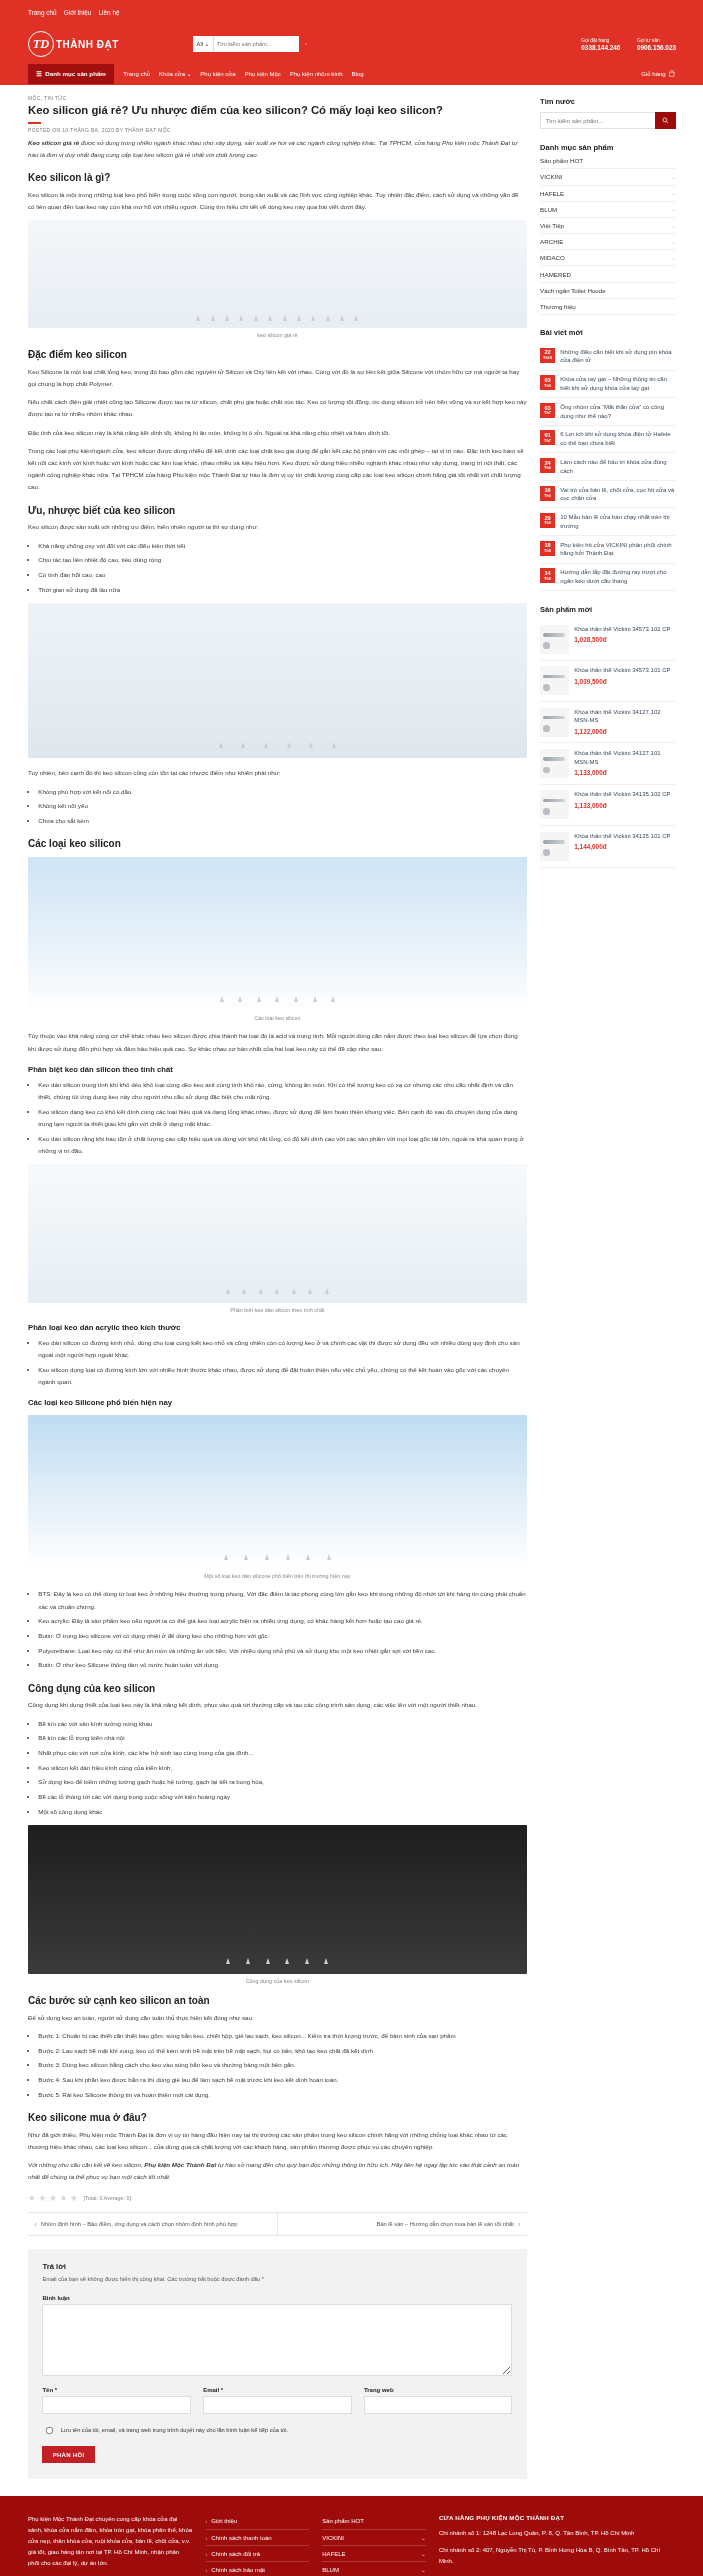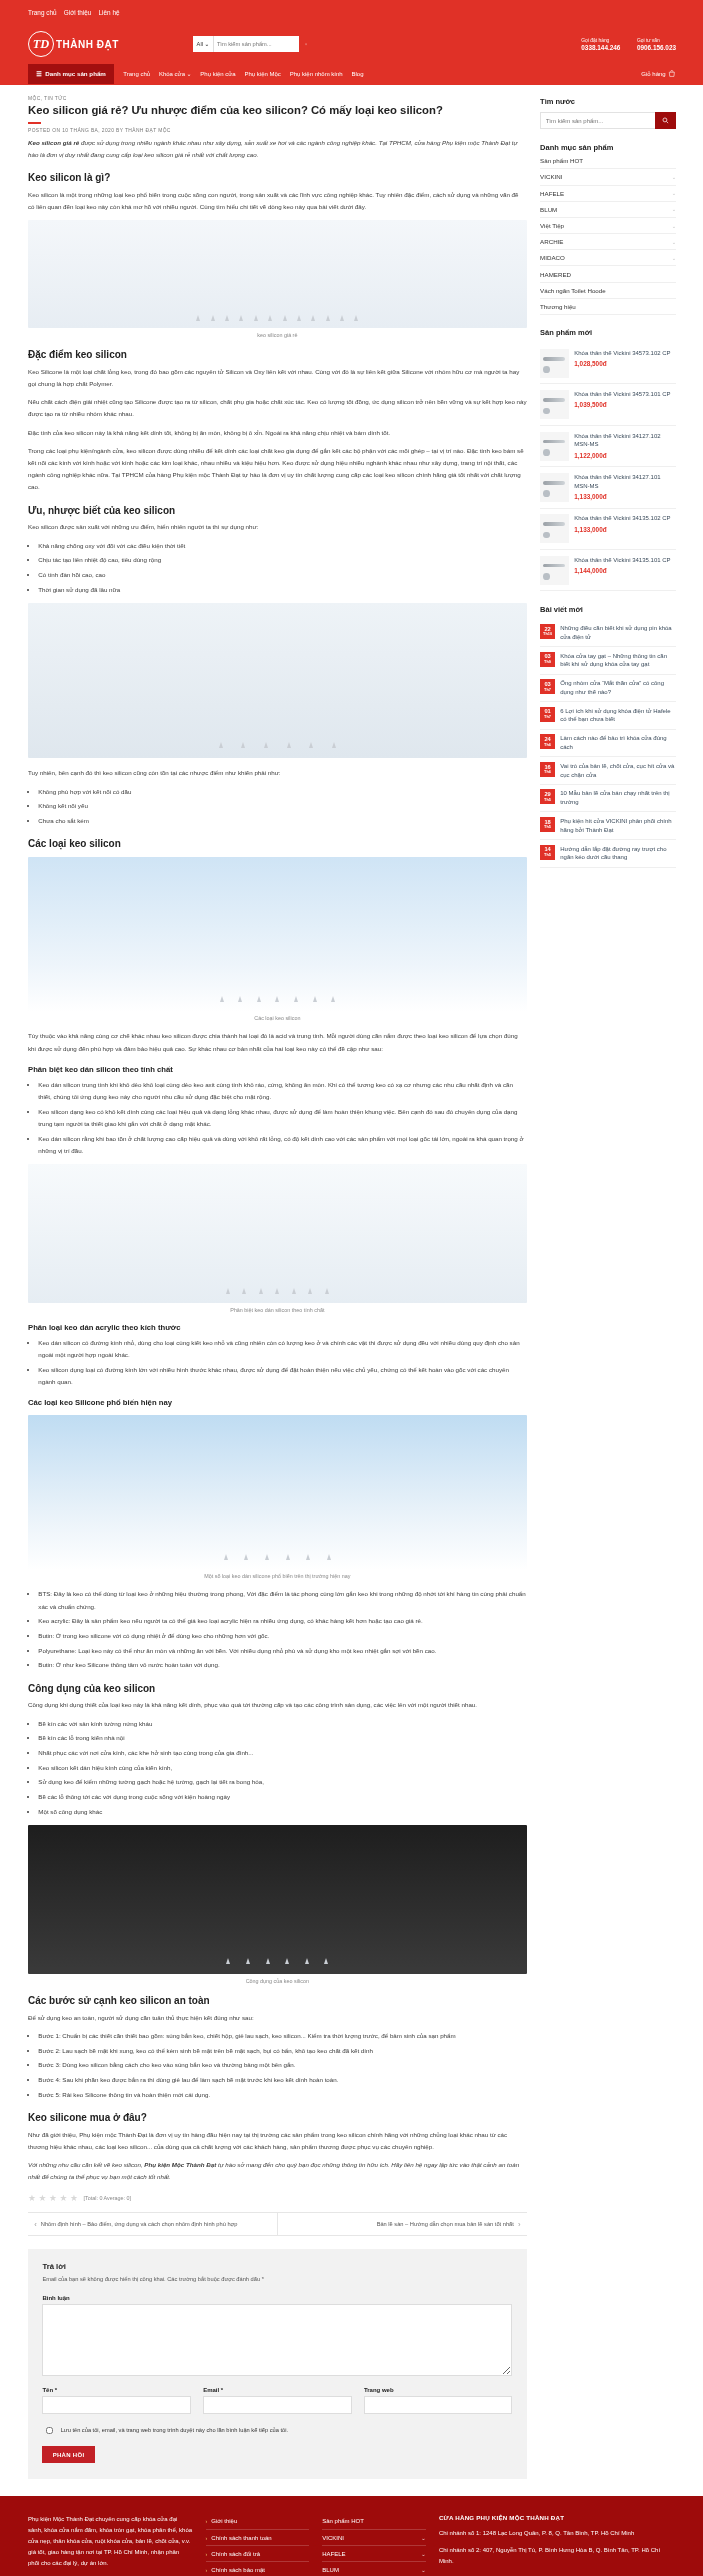--- a/index.html
+++ b/index.html
@@ -498,20 +498,89 @@
           <li>
             <span>Vách ngăn Toilet Hoode</span>
           </li>
           <li>
             <span>Thương hiệu</span>
           </li>
         </ul>
     </div>
 
     <div class="sb-block">
+      <div class="sb-title">Bài viết mới</div>
+      <div id="sb-posts">
+          <div class="post-item">
+            <div class="date-badge">
+              <span class="d">22</span>
+              <span class="m">Th10</span>
+            </div>
+            <div class="t">Những điều cần biết khi sử dụng pin khóa cửa điện tử</div>
+          </div>
+          <div class="post-item">
+            <div class="date-badge">
+              <span class="d">03</span>
+              <span class="m">Th9</span>
+            </div>
+            <div class="t">Khóa cửa tay gạt – Những thông tin cần biết khi sử dụng khóa cửa tay gạt</div>
+          </div>
+          <div class="post-item">
+            <div class="date-badge">
+              <span class="d">03</span>
+              <span class="m">Th7</span>
+            </div>
+            <div class="t">Ống nhòm cửa “Mắt thần cửa” có công dụng như thế nào?</div>
+          </div>
+          <div class="post-item">
+            <div class="date-badge">
+              <span class="d">01</span>
+              <span class="m">Th7</span>
+            </div>
+            <div class="t">6 Lợi ích khi sử dụng khóa điện tử Hafele có thể bạn chưa biết</div>
+          </div>
+          <div class="post-item">
+            <div class="date-badge">
+              <span class="d">24</span>
+              <span class="m">Th6</span>
+            </div>
+            <div class="t">Làm cách nào để bảo trì khóa cửa đúng cách</div>
+          </div>
+          <div class="post-item">
+            <div class="date-badge">
+              <span class="d">16</span>
+              <span class="m">Th6</span>
+            </div>
+            <div class="t">Vai trò của bản lề, chốt cửa, cục hít cửa và cục chặn cửa</div>
+          </div>
+          <div class="post-item">
+            <div class="date-badge">
+              <span class="d">29</span>
+              <span class="m">Th5</span>
+            </div>
+            <div class="t">10 Mẫu bản lề cửa bán chạy nhất trên thị trường</div>
+          </div>
+          <div class="post-item">
+            <div class="date-badge">
+              <span class="d">18</span>
+              <span class="m">Th5</span>
+            </div>
+            <div class="t">Phụ kiện hít cửa VICKINI phân phối chính hãng bởi Thành Đạt</div>
+          </div>
+          <div class="post-item">
+            <div class="date-badge">
+              <span class="d">14</span>
+              <span class="m">Th5</span>
+            </div>
+            <div class="t">Hướng dẫn lắp đặt đường ray trượt cho ngăn kéo dưới cầu thang</div>
+          </div>
+        </div>
+    </div>
+
+    <div class="sb-block">
       <div class="sb-title">Sản phẩm mới</div>
       <div id="sb-prods">
           <div class="prod-item">
             <div class="prod-thumb">
               <div class="handle"></div>
               <div class="rose"></div>
             </div>
             <div>
               <div class="pt">Khóa thân thế Vickini 34573.102 CP</div>
               <div class="pp">1,028,500đ</div>
@@ -562,89 +631,20 @@
               <div class="handle"></div>
               <div class="rose"></div>
             </div>
             <div>
               <div class="pt">Khóa thân thế Vickini 34135.101 CP</div>
               <div class="pp">1,144,000đ</div>
             </div>
           </div>
         </div>
     </div>
-
-    <div class="sb-block">
-      <div class="sb-title">Bài viết mới</div>
-      <div id="sb-posts">
-          <div class="post-item">
-            <div class="date-badge">
-              <span class="d">22</span>
-              <span class="m">Th10</span>
-            </div>
-            <div class="t">Những điều cần biết khi sử dụng pin khóa cửa điện tử</div>
-          </div>
-          <div class="post-item">
-            <div class="date-badge">
-              <span class="d">03</span>
-              <span class="m">Th9</span>
-            </div>
-            <div class="t">Khóa cửa tay gạt – Những thông tin cần biết khi sử dụng khóa cửa tay gạt</div>
-          </div>
-          <div class="post-item">
-            <div class="date-badge">
-              <span class="d">03</span>
-              <span class="m">Th7</span>
-            </div>
-            <div class="t">Ống nhòm cửa “Mắt thần cửa” có công dụng như thế nào?</div>
-          </div>
-          <div class="post-item">
-            <div class="date-badge">
-              <span class="d">01</span>
-              <span class="m">Th7</span>
-            </div>
-            <div class="t">6 Lợi ích khi sử dụng khóa điện tử Hafele có thể bạn chưa biết</div>
-          </div>
-          <div class="post-item">
-            <div class="date-badge">
-              <span class="d">24</span>
-              <span class="m">Th6</span>
-            </div>
-            <div class="t">Làm cách nào để bảo trì khóa cửa đúng cách</div>
-          </div>
-          <div class="post-item">
-            <div class="date-badge">
-              <span class="d">16</span>
-              <span class="m">Th6</span>
-            </div>
-            <div class="t">Vai trò của bản lề, chốt cửa, cục hít cửa và cục chặn cửa</div>
-          </div>
-          <div class="post-item">
-            <div class="date-badge">
-              <span class="d">29</span>
-              <span class="m">Th5</span>
-            </div>
-            <div class="t">10 Mẫu bản lề cửa bán chạy nhất trên thị trường</div>
-          </div>
-          <div class="post-item">
-            <div class="date-badge">
-              <span class="d">18</span>
-              <span class="m">Th5</span>
-            </div>
-            <div class="t">Phụ kiện hít cửa VICKINI phân phối chính hãng bởi Thành Đạt</div>
-          </div>
-          <div class="post-item">
-            <div class="date-badge">
-              <span class="d">14</span>
-              <span class="m">Th5</span>
-            </div>
-            <div class="t">Hướng dẫn lắp đặt đường ray trượt cho ngăn kéo dưới cầu thang</div>
-          </div>
-        </div>
-    </div>
   </div>
 </div>
 
 <div class="footer">
   <div class="frow">
     <div class="fcol-1">
       <p>Phụ kiện Mộc Thành Đạt chuyên cung cấp khóa cửa đại sảnh, khóa cửa nắm đấm, khóa tròn gạt, khóa phân thể, khóa cửa nẹp, thân khóa cửa, ruột khóa cửa, bản lề, chốt cửa, v.v. giá tốt, giao hàng tận nơi tại TP. Hồ Chí Minh, nhận phân phối cho các đại lý, dự án lớn.</p>
       <p>Website liên kết Thành Đạt</p>
 
     </div>

